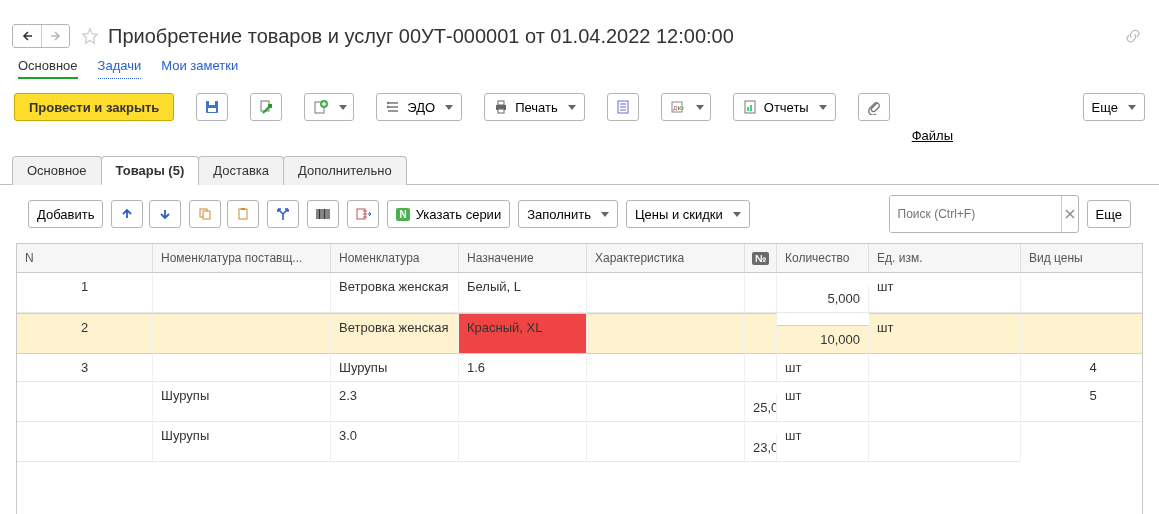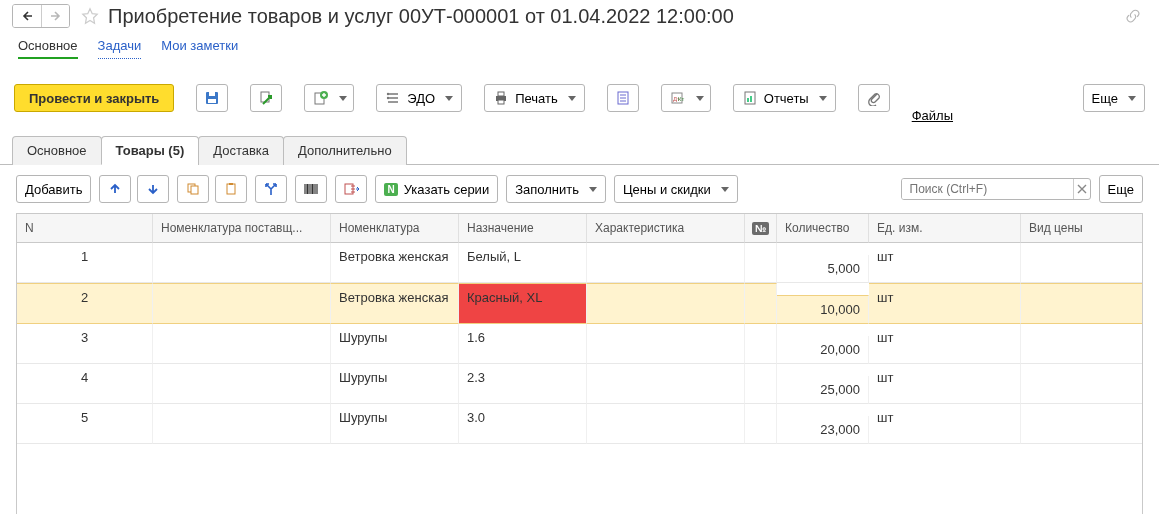--- a/index.html
+++ b/index.html
@@ -7,21 +7,21 @@
     margin: 0; padding: 0;
     font-family: Arial, sans-serif;
     font-size: 13px;
     color: #333;
     background: #fff;
     width: 1159px;
     overflow: hidden;
   }
   .top-row {
     display: flex; align-items: center;
-    padding: 4px 12px 4px 12px;
+    padding: 24px 12px 4px 12px;
   }
   .nav-btns { display: flex; border: 1px solid #b5b5b5; border-radius: 3px; overflow: hidden; }
   .nav-btn {
     width: 28px; height: 22px;
     display: flex; align-items: center; justify-content: center;
     background: #fff;
     border: none;
     cursor: pointer;
   }
   .nav-btn + .nav-btn { border-left: 1px solid #ccc; }
@@ -51,21 +51,21 @@
   }
   .subnav-item { cursor: pointer; }
   .subnav-item.active {
     color: #333;
     border-bottom: 2px solid #21a121;
     padding-bottom: 4px;
   }
   .subnav-item.link { color: #2a60c8; }
   .subnav-item.link.dotted { border-bottom: 1px dotted #2a60c8; }
   .toolbar {
-    display: flex; align-items: center; gap: 22px;
+    display: flex; gap: 22px;
     padding: 4px 14px 12px 14px;
   }
   .btn {
     height: 28px;
     border: 1px solid #b5b5b5;
     border-radius: 3px;
     background: #fff;
     display: inline-flex; align-items: center; justify-content: center;
     padding: 0 8px;
     font-size: 13px;
@@ -112,29 +112,29 @@
     position: relative;
     top: 1px;
   }
   .tab.active {
     background: #fff;
     border-bottom: 1px solid #fff;
     font-weight: bold;
   }
   .sub-toolbar {
     display: flex; align-items: center; gap: 8px;
-    padding: 10px 16px;
+    padding: 10px 28px;
   }
   .sub-toolbar .group { display: flex; gap: 6px; }
   .sub-toolbar .spacer { flex: 1; }
   .searchbox {
     display: flex; align-items: center;
     border: 1px solid #b5b5b5;
     border-radius: 3px;
-    height: 22px;
+    height: 38px;
     width: 190px;
     overflow: hidden;
   }
   .searchbox input {
     border: none; outline: none;
     padding: 0 8px; flex: 1;
     font-size: 12px;
     height: 100%;
   }
   .searchbox .clear {
@@ -430,21 +430,20 @@
       <div class="cell row-sel-cell" style="background: rgb(255, 243, 207); border-top: 1px solid rgb(240, 208, 128); border-bottom: 1px solid rgb(240, 208, 128);"></div>
       <div class="cell num row-sel-cell" style="background: rgb(255, 243, 207); border-top: 1px solid rgb(240, 208, 128); border-bottom: 1px solid rgb(240, 208, 128);">10,000</div>
       <div class="cell row-sel-cell" style="background: rgb(255, 243, 207); border-top: 1px solid rgb(240, 208, 128); border-bottom: 1px solid rgb(240, 208, 128);">шт</div>
       <div class="cell row-sel-cell" style="background: rgb(255, 243, 207); border-top: 1px solid rgb(240, 208, 128); border-bottom: 1px solid rgb(240, 208, 128);"></div>
       <div class="cell idx">3</div>
       <div class="cell "></div>
       <div class="cell ">Шурупы</div>
       <div class="cell ">1.6</div>
       <div class="cell "></div>
       <div class="cell "></div>
-      <div class="cell num">20,000</div>
       <div class="cell ">шт</div>
       <div class="cell "></div>
       <div class="cell idx">4</div>
       <div class="cell "></div>
       <div class="cell ">Шурупы</div>
       <div class="cell ">2.3</div>
       <div class="cell "></div>
       <div class="cell "></div>
       <div class="cell num">25,000</div>
       <div class="cell ">шт</div>

